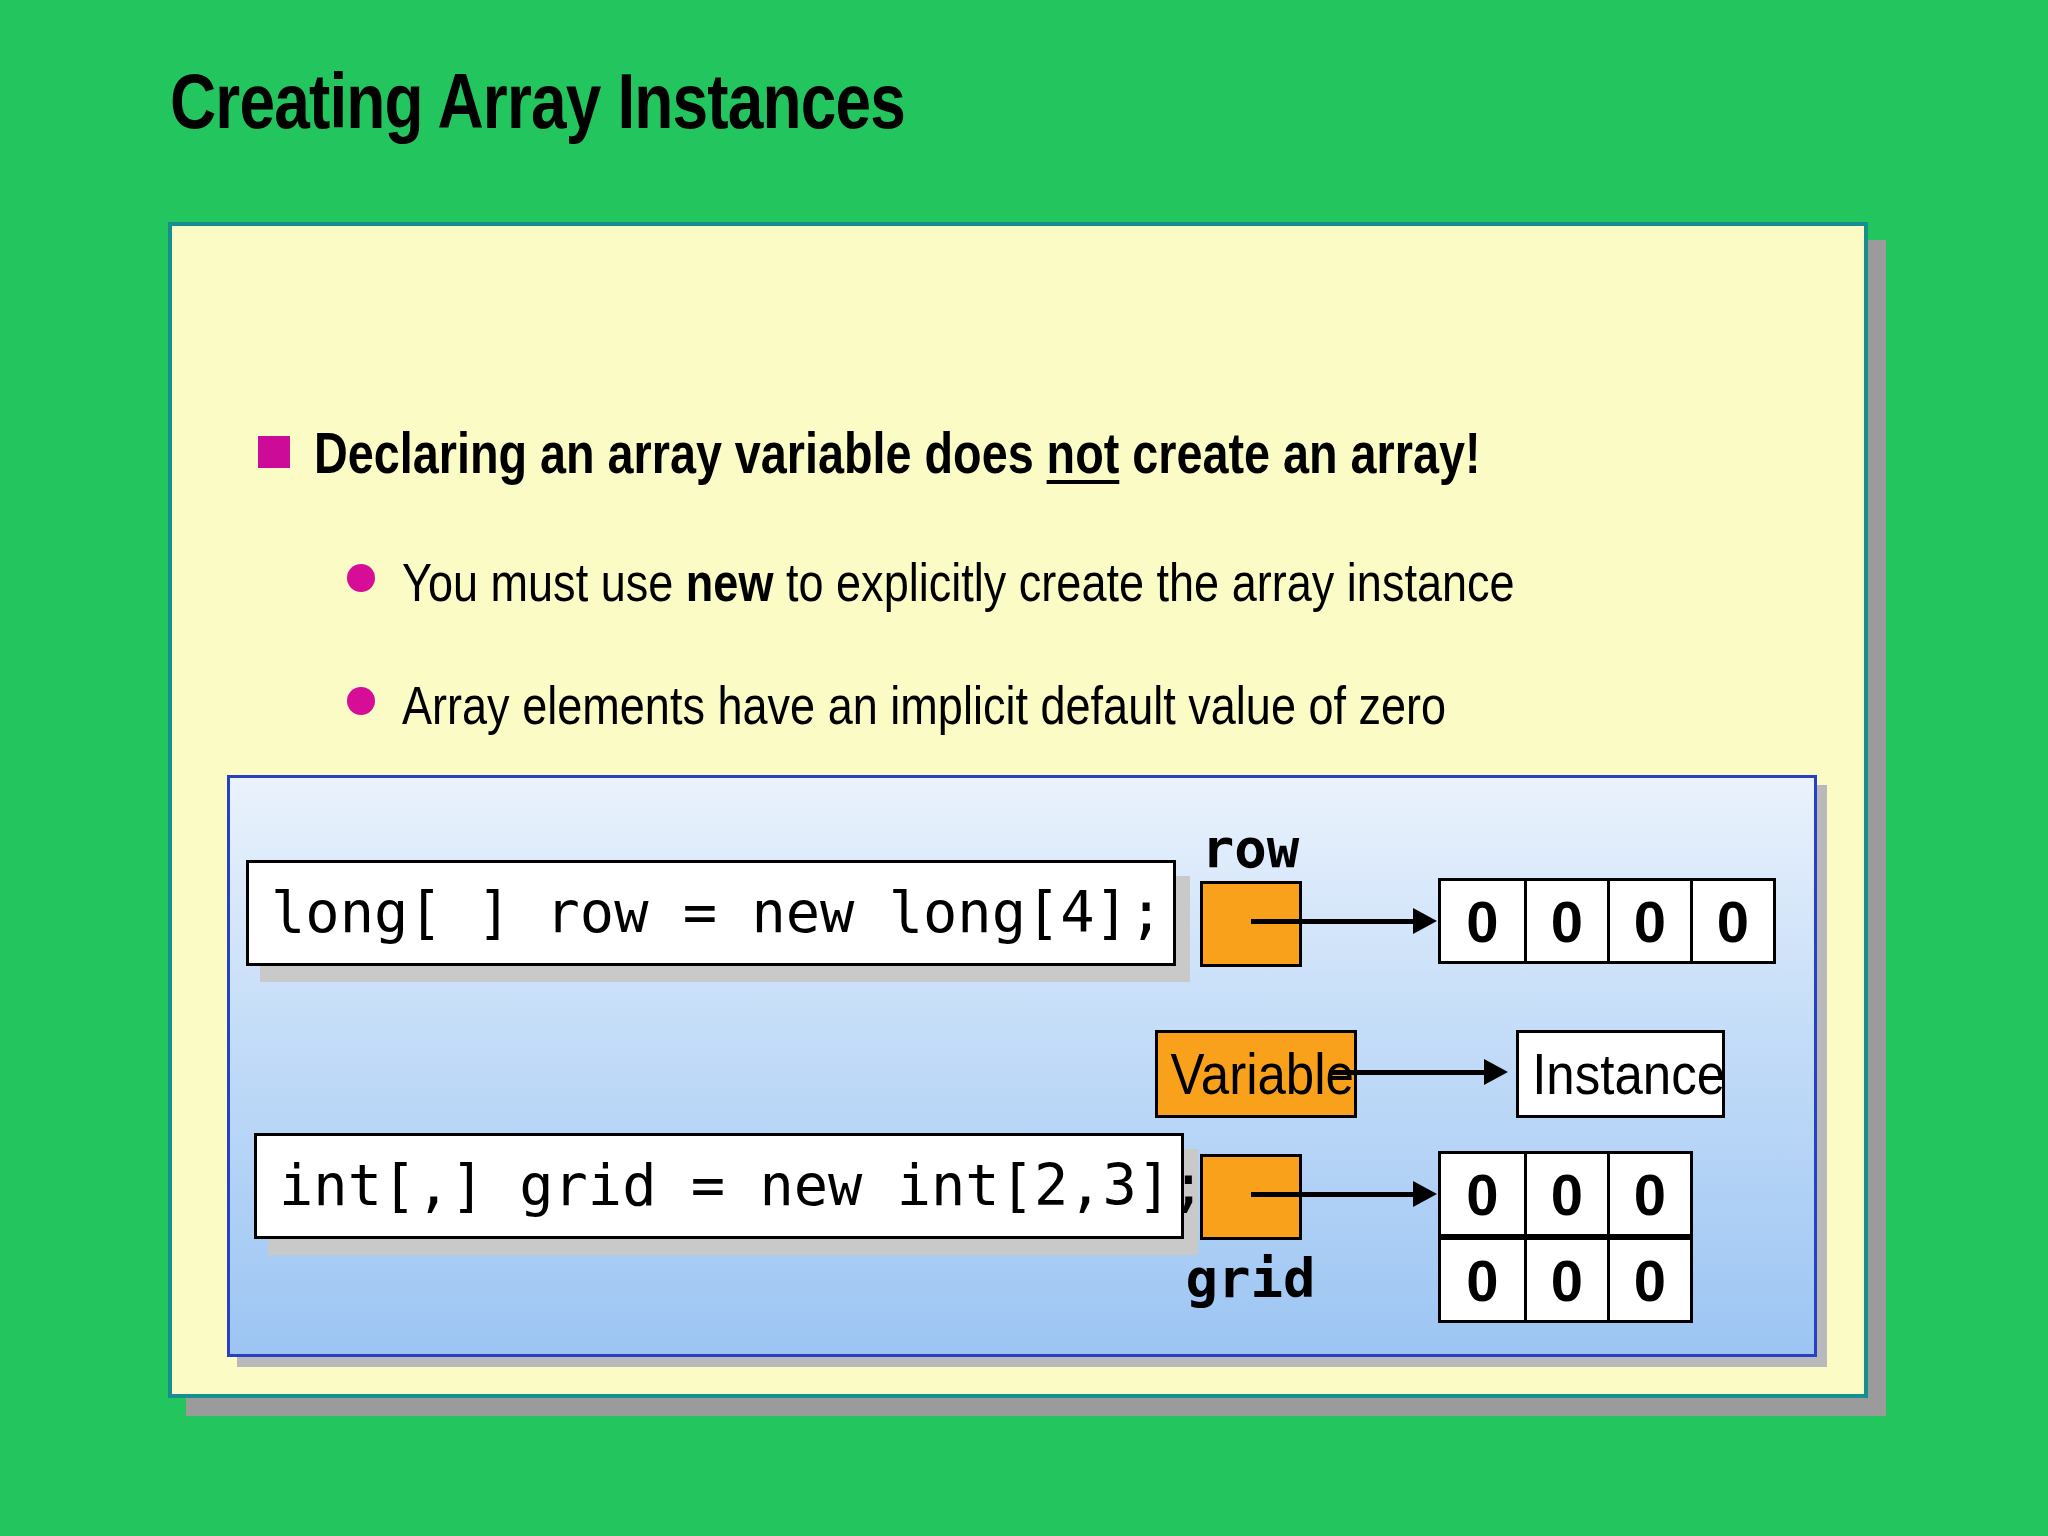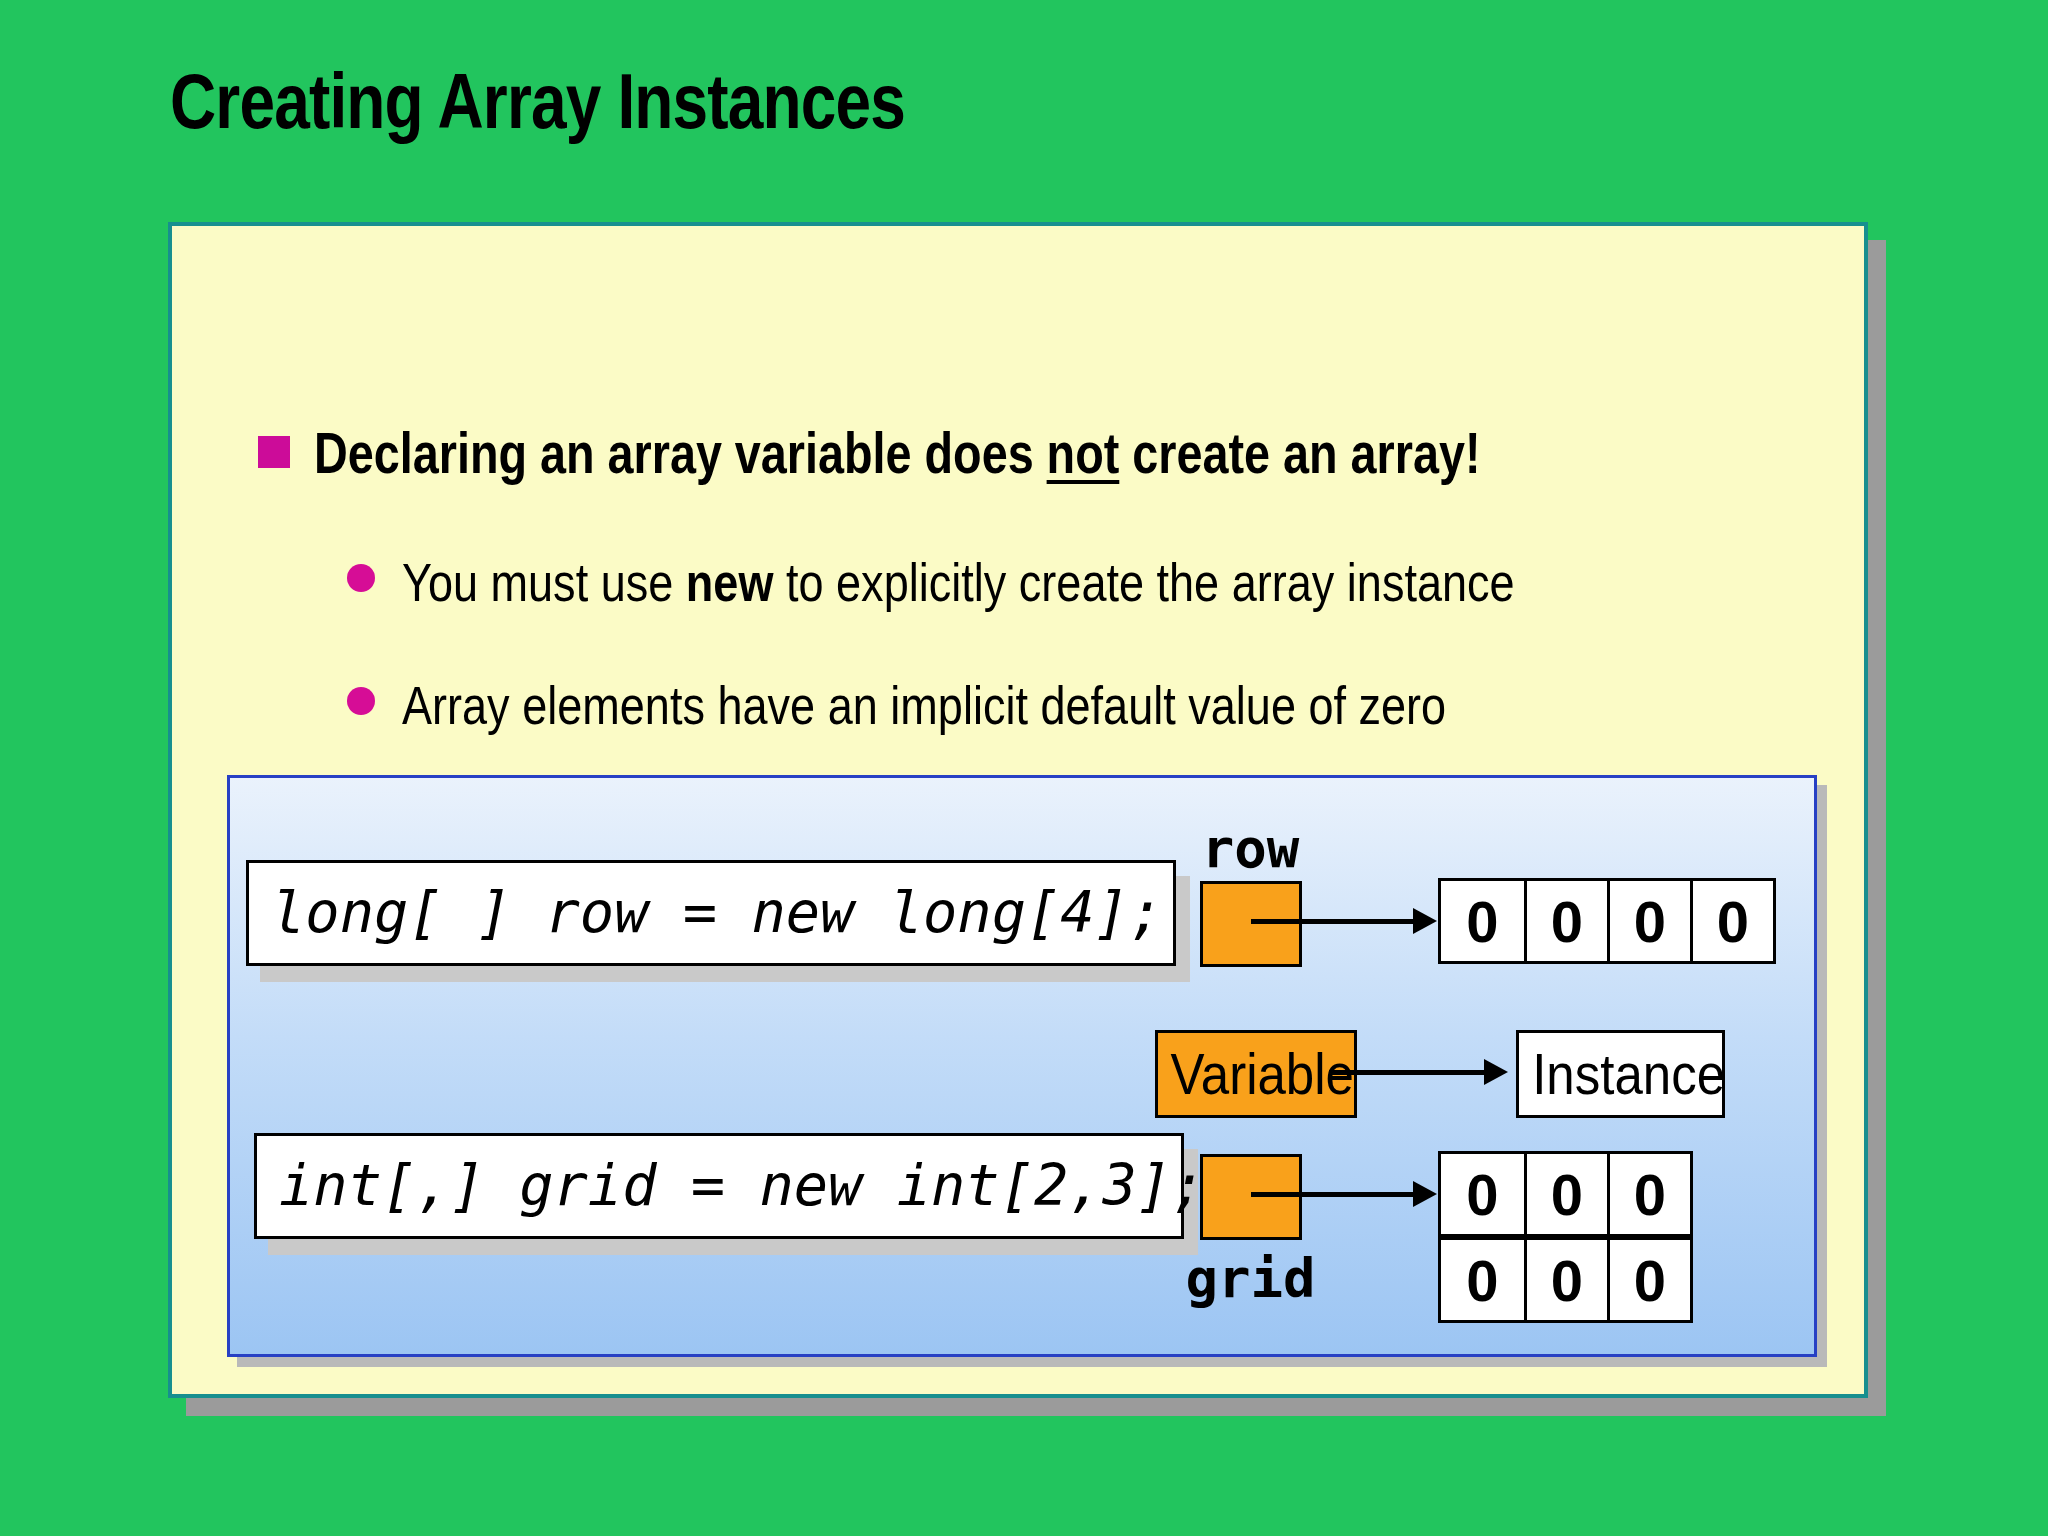--- a/index.html
+++ b/index.html
@@ -36,21 +36,21 @@
     left:227px; top:775px; width:1590px; height:582px;
     background:linear-gradient(180deg, #EAF2FC 0%, #C3DCF8 45%, #9CC5F3 100%);
     border:3px solid #2740C4;
     box-shadow:10px 10px 0 0 #B9B9B9;
   }
 
   .code-box {
     position:absolute; width:930px; height:106px; background:#FFFFFF;
     border:3px solid #000; box-shadow:14px 16px 0 0 #C9C9C9;
     font-family:"DejaVu Sans Mono", monospace; font-size:57px; line-height:98px;
-    padding-left:22px; white-space:nowrap; overflow:visible;font-style:italic;
+    padding-left:22px; white-space:nowrap; overflow:visible;
   }
   .orange-sq { position:absolute; width:102px; height:86px; background:#F9A11B; border:3px solid #000; }
   .mono-label {
     position:absolute; font-family:"DejaVu Sans Mono", monospace;
     font-weight:bold; font-size:54px; text-align:center;margin-top:17px;
   }
   .harrow { position:absolute; height:5px; background:#000; }
   .harrow::after {
     content:""; position:absolute; right:-24px; top:-11px;
     border-left:24px solid #000; border-top:13px solid transparent; border-bottom:13px solid transparent;

